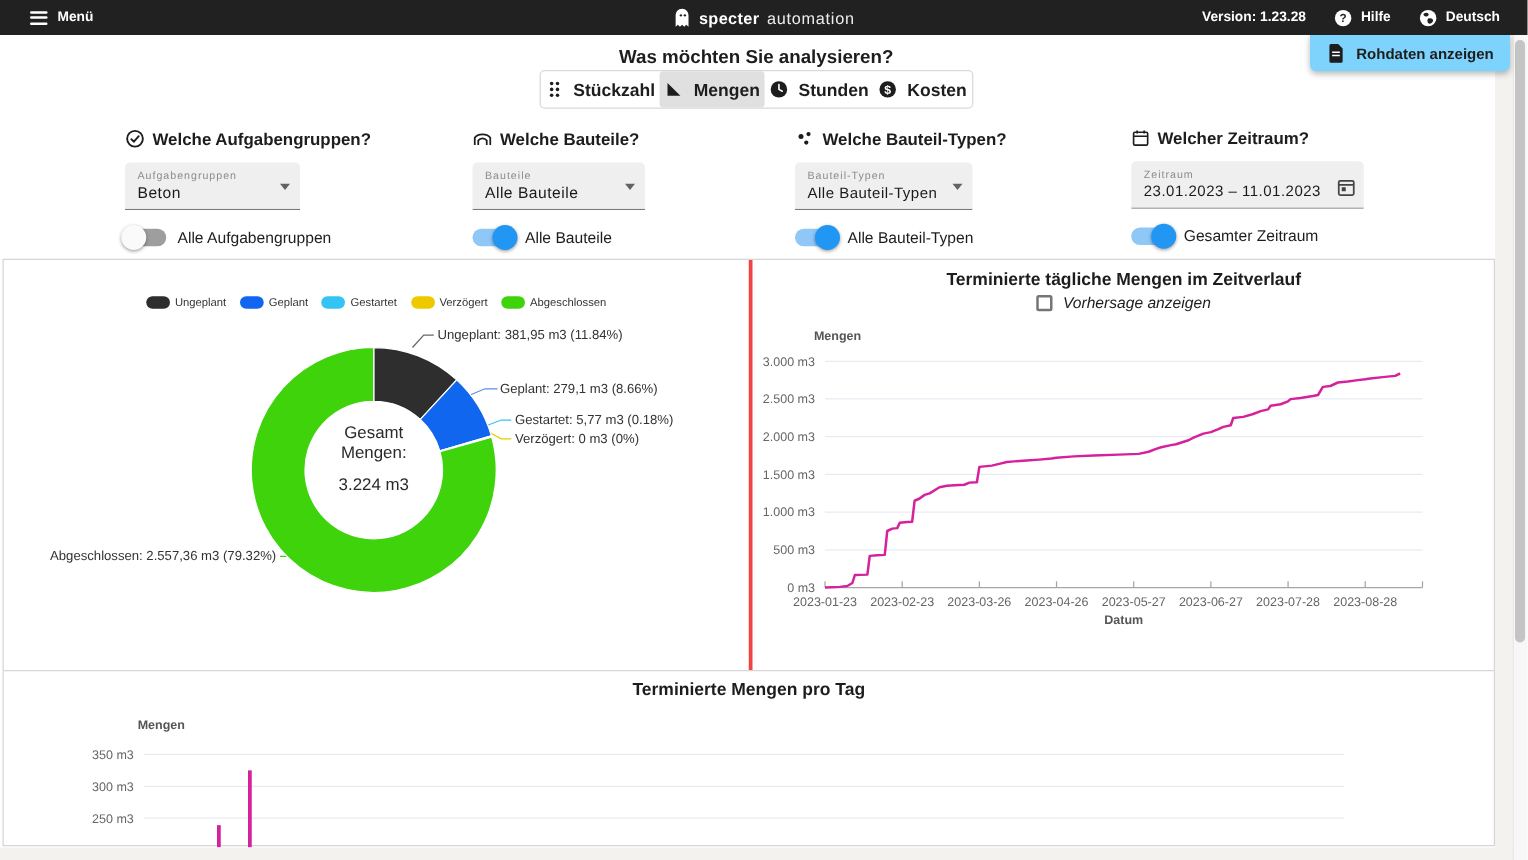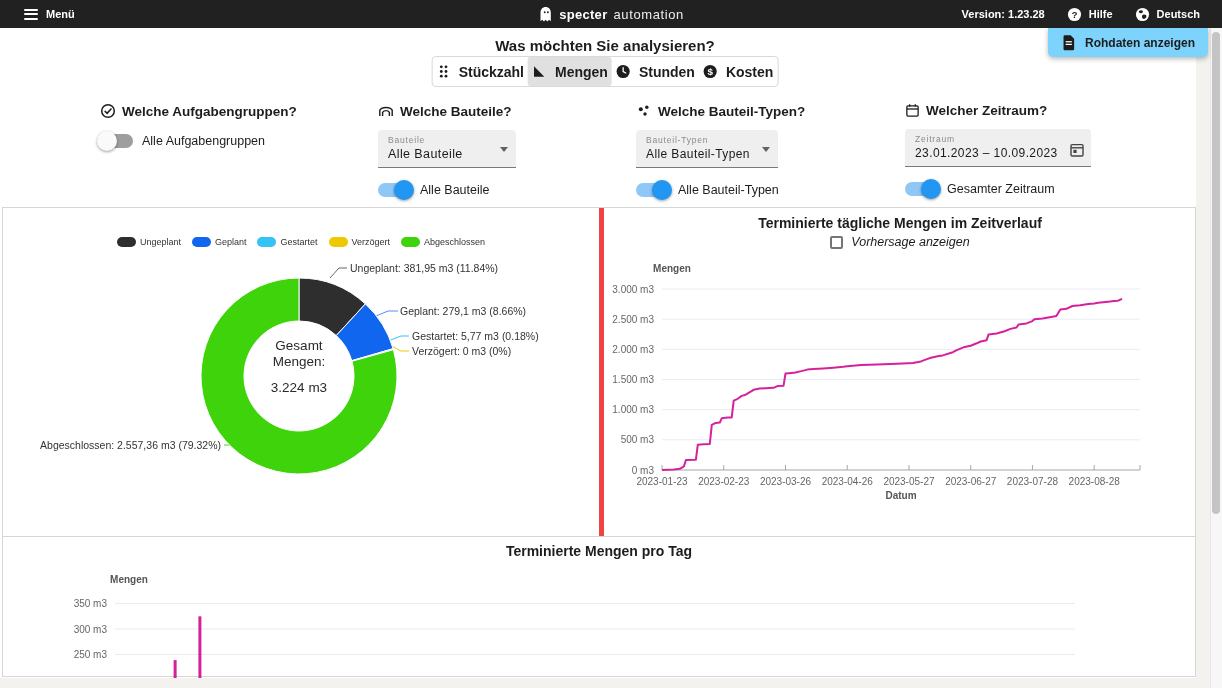--- a/index.html
+++ b/index.html
@@ -51,21 +51,21 @@
   .switch .knob { position:absolute; left:-3px; top:-3px; width:20px; height:20px; border-radius:50%;
     background:#fafafa; box-shadow:0 1px 3px rgba(0,0,0,.4); }
   .switch.on { background:#8fc7f7; }
   .switch.on .knob { left:16px; background:#2196f3; }
   .cal-btn { position:absolute; right:6px; top:13px; cursor:pointer; line-height:0; }
 
   
   #charts { position:absolute; left:2px; top:207px; width:1194px; height:470px;
     border:1px solid #d6d6d6; background:#fff; }
   #pane-donut { position:absolute; left:0; top:0; width:596px; height:328px; }
-  #pane-line  { position:absolute; left:596px; top:0; width:597px; height:328px; border-left:5px solid #ef4444; }
+  #pane-line  { position:absolute; left:596px; top:0; width:597px; height:328px; border-left:3px solid #ef4444; }
   #pane-bars  { position:absolute; left:0; top:328px; width:1192px; height:141px; border-top:1px solid #d6d6d6; }
   .chart-title { position:absolute; left:0; top:7px; width:100%; text-align:center; font-size:14px; font-weight:700; }
   #legend { position:absolute; left:0; top:29px; width:100%; display:flex; justify-content:center; gap:11px; }
   .litem { display:flex; align-items:center; gap:4px; cursor:pointer; }
   .lswatch { width:19px; height:10px; border-radius:5px; }
   .litem span { font-size:9px; color:#333; }
   .dlabel { position:absolute; font-size:10.5px; color:#333; white-space:nowrap; }
   #donut-center { position:absolute; left:236px; top:130px; width:120px; text-align:center;
     font-size:13.5px; color:#2a2a2a; line-height:16px; }
   #donut-center .total { margin-top:10px; }
@@ -172,20 +172,25 @@
 </div>
 
 <div class="fcol" style="left:100px; width:200px;">
   <div class="fhead">
     <svg width="16" height="16" viewBox="0 0 16 16">
       <circle cx="8" cy="8" r="6.3" fill="none" stroke="#1d1d1d" stroke-width="1.5"></circle>
       <path d="M5.1 8.4 L7.1 10.3 L11 5.9" fill="none" stroke="#1d1d1d" stroke-width="1.5" stroke-linecap="round"></path>
     </svg>
     <span>Welche Aufgabengruppen?</span>
   </div>
+  <div class="ffield" style="width:140px;">
+    <div class="flabel">Aufgabengruppen</div>
+    <div class="fvalue">Beton</div>
+    <div class="caret"></div>
+  </div>
   <div class="ftoggle">
     <div class="switch">
         <div class="knob"></div>
       </div>
     <span class="tlabel">Alle Aufgabengruppen</span>
   </div>
 </div>
 
 <div class="fcol" style="left:378px; width:180px;">
   <div class="fhead">
@@ -237,21 +242,21 @@
     <svg width="15" height="15" viewBox="0 0 16 16">
       <rect x="2" y="3" width="12" height="11" rx="1.2" fill="none" stroke="#1d1d1d" stroke-width="1.4"></rect>
       <line x1="2" y1="6.4" x2="14" y2="6.4" stroke="#1d1d1d" stroke-width="1.4"></line>
       <line x1="5" y1="1.4" x2="5" y2="4" stroke="#1d1d1d" stroke-width="1.4"></line>
       <line x1="11" y1="1.4" x2="11" y2="4" stroke="#1d1d1d" stroke-width="1.4"></line>
     </svg>
     <span>Welcher Zeitraum?</span>
   </div>
   <div class="ffield" style="width:186px;">
     <div class="flabel">Zeitraum</div>
-    <div class="fvalue" style="font-size:12px;">23.01.2023  –  10.09.2023</div>
+    <div class="fvalue" style="font-size:12px;">23.01.2023  –  11.01.2023</div>
     <div class="cal-btn">
       <svg width="16" height="16" viewBox="0 0 16 16">
         <rect x="2" y="2.6" width="12" height="11.4" rx="1.2" fill="none" stroke="#444" stroke-width="1.4"></rect>
         <line x1="2" y1="5.8" x2="14" y2="5.8" stroke="#444" stroke-width="1.4"></line>
         <rect x="4.4" y="7.8" width="3.2" height="3.2" fill="#444"></rect>
       </svg>
     </div>
   </div>
   <div class="ftoggle">
     <div class="switch on">

